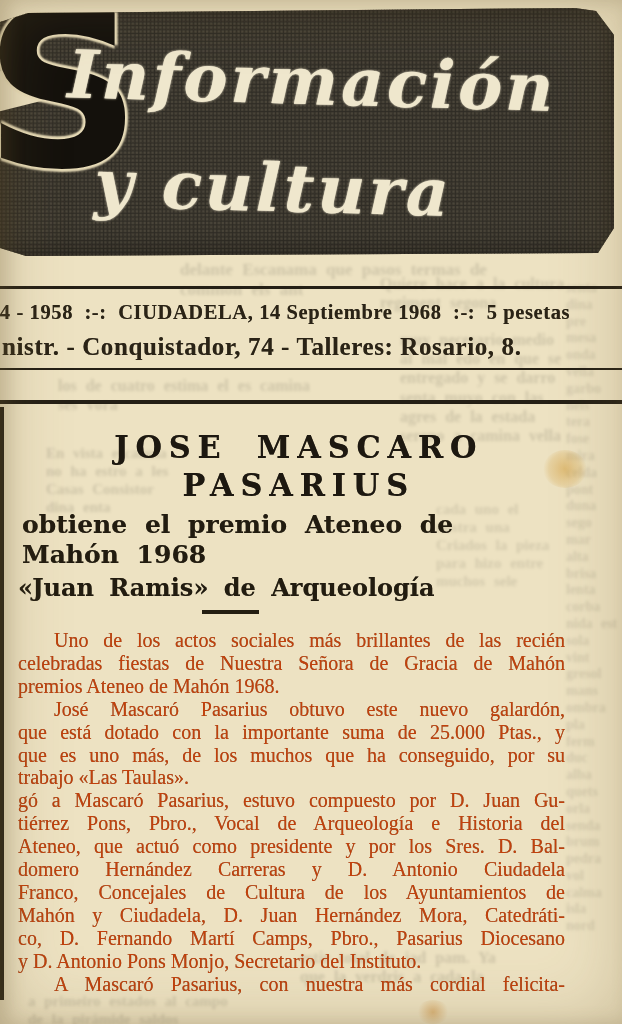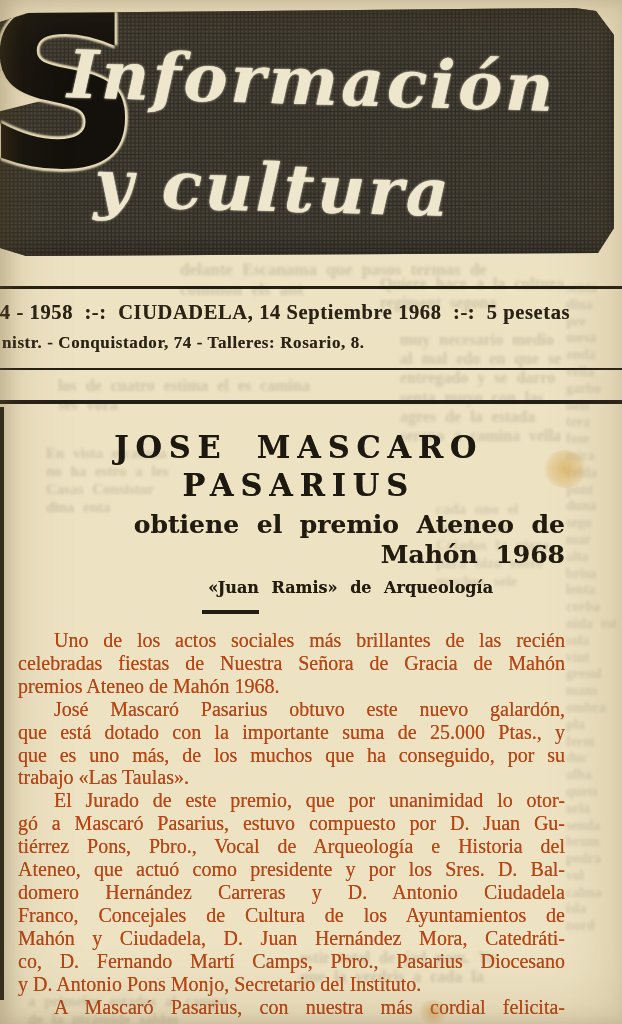--- a/index.html
+++ b/index.html
@@ -46,35 +46,35 @@
   .rule{position:absolute;left:0;width:622px;background:#241f15;}
   .rule1{top:286px;height:2.5px;}
   .rule2{top:368px;height:2px;}
   .rule3{top:400px;height:3.5px;}
   .vrule{position:absolute;left:0;top:407px;width:3.5px;height:593px;background:#221d13;}
   
   .mh{position:absolute;white-space:pre;color:#2a2316;
       font-family:"Liberation Serif",serif;font-weight:700;
       text-shadow:0 0 .5px rgba(42,35,22,.55);}
   .mh1{left:-11px;top:301px;font-size:20.5px;letter-spacing:.6px;}
-  .mh2{left:2px;top:333px;font-size:17px;letter-spacing:.6px;}
+  .mh2{left:2px;top:333px;font-size:25px;letter-spacing:.6px;}
   
   .article{position:absolute;left:18px;top:428px;width:547px;color:#241e12;}
   .headline{
     font-family:"DejaVu Serif",serif;font-weight:bold;font-size:31px;line-height:38px;
     letter-spacing:7px;word-spacing:12px;text-align:center;padding-left:26px;
     color:#1d1810;transform:scaleX(.98);transform-origin:left;
     text-shadow:0 0 .6px rgba(29,24,16,.7);
   }
   .subhead{
-    font-family:"DejaVu Serif",serif;font-weight:bold;text-align:right;
+    font-family:"DejaVu Serif",serif;font-weight:bold;text-align:left;
     color:#221c10;text-shadow:0 0 .5px rgba(34,28,16,.6);
   }
   .sub1{font-size:25px;line-height:30px;margin-top:6px;word-spacing:9px;padding-left:4px;}
-  .sub2{font-size:16px;line-height:30px;margin-top:3px;word-spacing:7px;padding-right:72px;}
+  .sub2{font-size:24px;line-height:30px;margin-top:3px;word-spacing:7px;padding-right:72px;}
   .divider{width:57px;height:4px;background:#241e12;margin:7px 0 0 184px;}
   .bodytext{margin-top:15px;}
   .bl{
     text-align:justify;text-align-last:justify;
     font:20px/22.9px "Liberation Serif",serif;color:#c2410c;
     text-shadow:0 0 .45px rgba(42,34,22,.55);
   }
   .bl.f{text-indent:36px;}
   .bl.l{text-align-last:left;}
   
@@ -128,21 +128,20 @@
   <div class="bodytext">
     <div class="bl f">Uno de los actos sociales más brillantes de las recién</div>
     <div class="bl">celebradas fiestas de Nuestra Señora de Gracia de Mahón</div>
     <div class="bl l">premios Ateneo de Mahón 1968.</div>
 
     <div class="bl f">José Mascaró Pasarius obtuvo este nuevo galardón,</div>
     <div class="bl">que está dotado con la importante suma de 25.000 Ptas., y</div>
     <div class="bl">que es uno más, de los muchos que ha conseguido, por su</div>
     <div class="bl l">trabajo «Las Taulas».</div>
 
-    <div class="bl f">El Jurado de este premio, que por unanimidad lo otor-</div>
     <div class="bl">gó a Mascaró Pasarius, estuvo compuesto por D. Juan Gu-</div>
     <div class="bl">tiérrez Pons, Pbro., Vocal de Arqueología e Historia del</div>
     <div class="bl">Ateneo, que actuó como presidente y por los Sres. D. Bal-</div>
     <div class="bl">domero Hernández Carreras y D. Antonio Ciudadela</div>
     <div class="bl">Franco, Concejales de Cultura de los Ayuntamientos de</div>
     <div class="bl">Mahón y Ciudadela, D. Juan Hernández Mora, Catedráti-</div>
     <div class="bl">co, D. Fernando Martí Camps, Pbro., Pasarius Diocesano</div>
     <div class="bl l">y D. Antonio Pons Monjo, Secretario del Instituto.</div>
 
     <div class="bl f">A Mascaró Pasarius, con nuestra más cordial felicita-</div>

